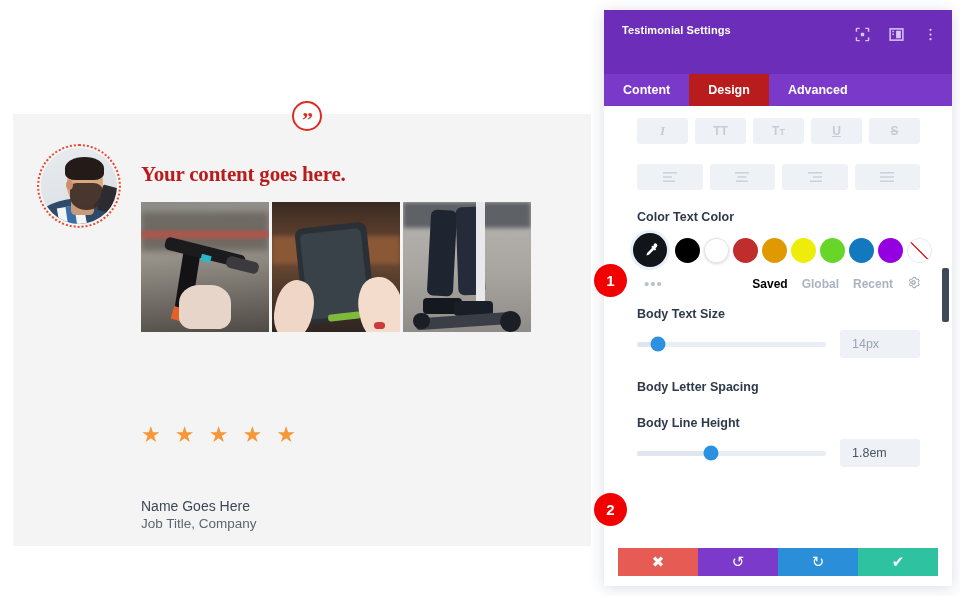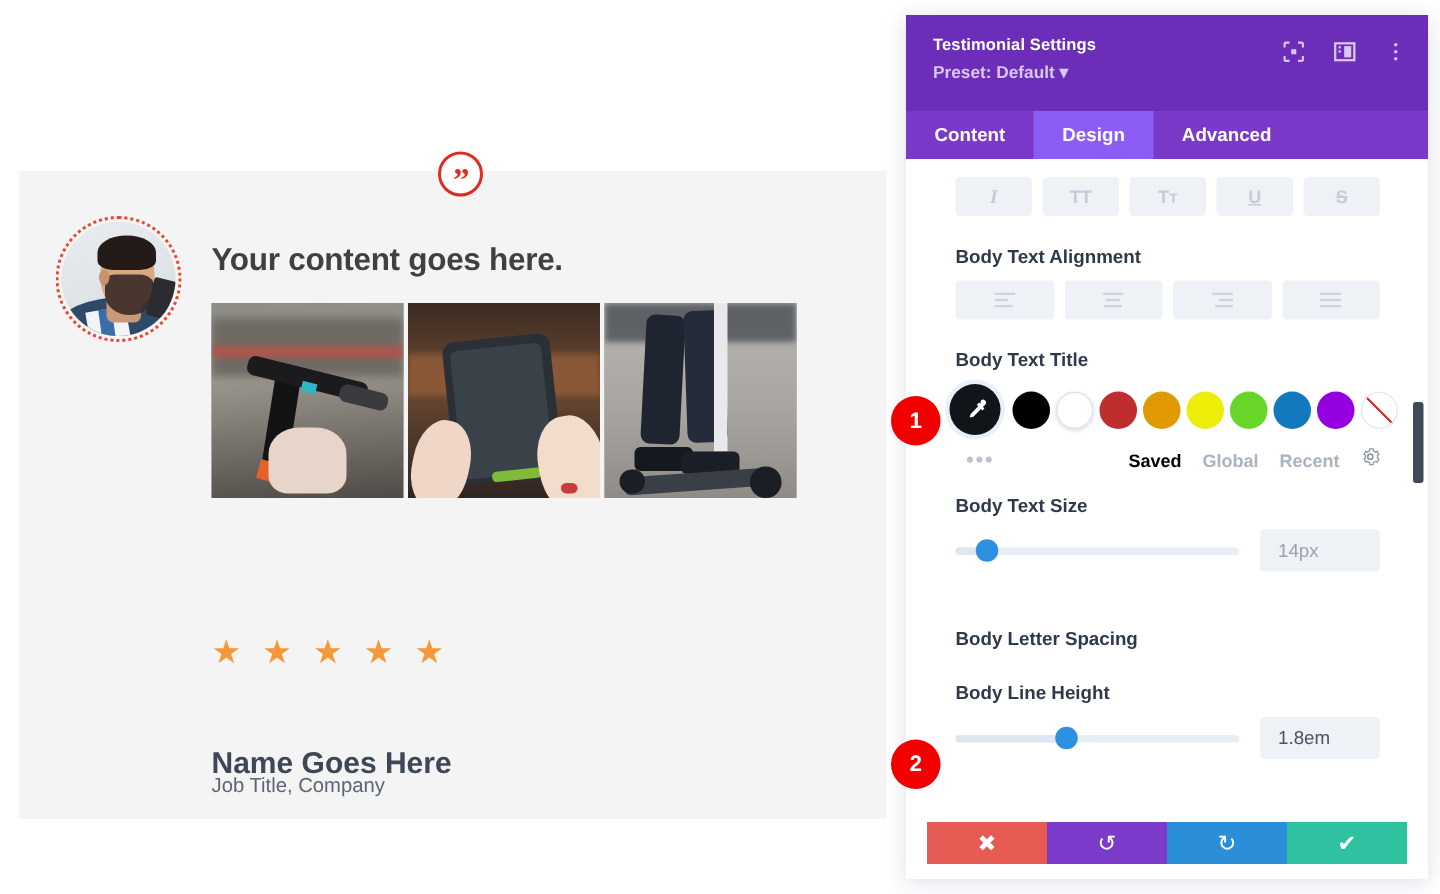--- a/index.html
+++ b/index.html
@@ -51,21 +51,21 @@
   .av-tie { position:absolute; left:34%; bottom:-6%; width:12%; height:30%; background:#3a6ea8; transform: rotate(-8deg); }
   .av-neck { position:absolute; left:40%; top:58%; width:30%; height:30%; background:#c99a79; border-radius:20%; }
   .av-head { position:absolute; left:34%; top:16%; width:48%; height:60%; background:#d9a780; border-radius:48% 48% 44% 44%; }
   .av-beard { position:absolute; left:38%; top:46%; width:44%; height:36%; background:#3c2d28; border-radius:20% 30% 50% 50%; opacity:.92; }
   .av-hair { position:absolute; left:31%; top:12%; width:52%; height:30%; background:#241a17; border-radius:50% 50% 28% 28%; }
   .av-ear { position:absolute; left:33%; top:42%; width:9%; height:13%; background:#c9906c; border-radius:50%; }
   .av-phone { position:absolute; right:2%; top:50%; width:20%; height:34%; background:#2c2c30; border-radius:8%; transform: rotate(14deg); }
 
   .tm-title {
     position: absolute; left: 141px; top: 162px;
-    font-size: 21px; font-weight: 700; color: #404040; letter-spacing: -0.2px;
+    font-size: 21px; font-weight: 700; color: #b91c1c; letter-spacing: -0.2px; font-family: Liberation Serif, serif;
   }
 
   .tm-images { position: absolute; left: 141px; top: 202px; display: flex; gap: 3px; }
   .tm-img { width: 128px; height: 130px; overflow: hidden; position: relative; background:#7b7f83; }
 
   
   .img1 .sky { position:absolute; inset:0; background: linear-gradient(175deg,#8d8d87 0%, #9a958c 38%, #4f4a45 100%); }
   .img1 .road { position:absolute; left:0; top:8%; width:100%; height:30%; background:#6f6a63; filter: blur(3px); }
   .img1 .curb { position:absolute; left:0; top:22%; width:100%; height:6%; background:#b4534a; filter: blur(2px); }
   .img1 .bar { position:absolute; left:18%; top:34%; width:64%; height:10%; background:#1b1b1d; border-radius:5px; transform: rotate(14deg); }
@@ -101,42 +101,42 @@
   .tm-body {
     position: absolute; left: 141px; top: 345px; width: 405px;
     font-size: 14px; line-height: 1.85; color: #4a5360;
   }
 
   .tm-stars {
     position: absolute; left: 141px; top: 422px;
     font-size: 22px; color: #f5983a; letter-spacing: 4px;
   }
 
-  .tm-name { position: absolute; left: 141px; top: 498px; font-size: 20px; font-weight: 700; color: #3d4756; }
+  .tm-name { position: absolute; left: 141px; top: 498px; font-size: 14px; font-weight: 400; color: #3d4756; }
   .tm-job  { position: absolute; left: 141px; top: 516px; font-size: 13.5px; color: #5c6572; }
 
   
   #panel {
     position: absolute; left: 604px; top: 10px; width: 348px; height: 576px;
     background: #ffffff;
     box-shadow: 0 2px 14px rgba(40,50,90,.16);
     overflow: hidden;
   }
   .panel-head { background: #6c2eb9; padding: 14px 18px 10px 18px; position: relative; height: 64px; }
   .panel-title { color: #ffffff; font-size: 11px; font-weight: 700; letter-spacing: .1px; }
   .panel-preset { color: #d9c6f2; font-size: 11.5px; font-weight: 700; margin-top: 5px; }
   .head-icons { position: absolute; right: 14px; top: 17px; display: flex; align-items: center; gap: 19px; }
   .hicon { width: 15px; height: 15px; opacity: .92; cursor: pointer; }
 
   .panel-tabs { display: flex; background: #7b39c9; height: 32px; }
   .ptab {
     flex: 0 0 auto; padding: 0 19px; height: 32px; line-height: 32px;
     color: #ffffff; font-size: 12.5px; font-weight: 700; cursor: pointer;
   }
-  .ptab.active { background: #8b5cf6; }
+  .ptab.active { background: #b91c1c; }
 
   .panel-body {
     position: absolute; left:0; top: 96px; width: 348px; height: 434px;
     background: #fff; padding: 12px 0 0 0; overflow: hidden;
   }
   .field { padding: 0 32px 0 33px; margin-bottom: 20px; }
   .field-label { font-size: 12.5px; font-weight: 700; color: #2e3a4a; margin-bottom: 9px; }
 
   .btn-row { display: flex; gap: 7px; }
   .opt-btn {
@@ -270,21 +270,20 @@
     <div class="tm-stars">★ ★ ★ ★ ★</div>
 
     <div class="tm-name">Name Goes Here</div>
     <div class="tm-job">Job Title, Company</div>
   </div>
 
   <div id="panel">
 
     <div class="panel-head">
       <div class="panel-title">Testimonial Settings</div>
-      <div class="panel-preset">Preset: Default ▾</div>
       <div class="head-icons">
         <span class="hicon">
           <svg width="15" height="15" viewBox="0 0 16 16">
             <g fill="none" stroke="#e4d3f7" stroke-width="1.5">
               <path d="M1.5 5V2.2A.7.7 0 0 1 2.2 1.5H5"></path>
               <path d="M11 1.5h2.8a.7.7 0 0 1 .7.7V5"></path>
               <path d="M14.5 11v2.8a.7.7 0 0 1-.7.7H11"></path>
               <path d="M5 14.5H2.2a.7.7 0 0 1-.7-.7V11"></path>
             </g>
             <rect x="6.2" y="6.2" width="3.6" height="3.6" fill="#e4d3f7"></rect>
@@ -330,21 +329,20 @@
           <div class="opt-btn">
               <span class="opt-glyph under">U</span>
             </div>
           <div class="opt-btn">
               <span class="opt-glyph strike">S</span>
             </div>
         </div>
       </div>
 
       <div class="field">
-        <div class="field-label">Body Text Alignment</div>
         <div class="btn-row">
           <div class="opt-btn">
             <svg width="14" height="10" viewBox="0 0 14 10">
                 <g fill="#ccd3de">
                   <rect x="0" y="0" width="14" height="1.6"></rect>
                   <rect x="0" y="4.2" width="9" height="1.6"></rect>
                   <rect x="0" y="8.4" width="12" height="1.6"></rect>
                 </g>
               </svg>
           </div>
@@ -372,21 +370,21 @@
                   <rect x="0" y="0" width="14" height="1.6"></rect>
                   <rect x="0" y="4.2" width="14" height="1.6"></rect>
                   <rect x="0" y="8.4" width="14" height="1.6"></rect>
                 </g>
               </svg>
           </div>
         </div>
       </div>
 
       <div class="field" style="margin-bottom:14px;">
-        <div class="field-label">Body Text Title</div>
+        <div class="field-label">Color Text Color</div>
         <div class="swatch-row">
           <div class="picker">
             <svg width="17" height="17" viewBox="0 0 18 18">
               <path d="M12.6 2.2a2.1 2.1 0 0 1 3 3l-1.5 1.5 1 1-1.4 1.4-1-1-5.4 5.4-2.6.7.7-2.6 5.4-5.4-1-1L11.2 3.6l1 1z" fill="#ffffff"></path>
             </svg>
           </div>
           <div class="sw" style="background:#000000"></div>
           <div class="sw white"></div>
           <div class="sw" style="background:#bf2d2d"></div>
           <div class="sw" style="background:#e09900"></div>
@@ -405,21 +403,21 @@
             <span>
               <svg width="13" height="13" viewBox="0 0 16 16">
                 <path d="M8 5.2A2.8 2.8 0 1 0 8 10.8 2.8 2.8 0 0 0 8 5.2zm0 4.2A1.4 1.4 0 1 1 8 6.6a1.4 1.4 0 0 1 0 2.8z" fill="#8f99a7"></path>
                 <path d="M14 8c0-.4 0-.8-.1-1.1l1.2-.9-1.4-2.4-1.4.6c-.5-.4-1.1-.8-1.7-1L10.4 1.6H7.6L7.4 3.2c-.6.2-1.2.5-1.7 1l-1.4-.6L2.9 6l1.2.9c0 .3-.1.7-.1 1.1s0 .8.1 1.1L2.9 10l1.4 2.4 1.4-.6c.5.4 1.1.8 1.7 1l.2 1.6h2.8l.2-1.6c.6-.2 1.2-.5 1.7-1l1.4.6 1.4-2.4-1.2-.9c.1-.3.1-.7.1-1.1z" fill="none" stroke="#8f99a7" stroke-width="1.1"></path>
               </svg>
             </span>
           </span>
         </div>
       </div>
 
-      <div class="field" style="margin-bottom:38px;">
+      <div class="field" style="margin-bottom:22px;">
         <div class="field-label">Body Text Size</div>
         <div class="slider-row">
           <div class="track">
             <div class="fill" style="width:11%"></div>
             <div class="knob" style="left:11%"></div>
           </div>
           <div class="val-box">14px</div>
         </div>
       </div>
 

